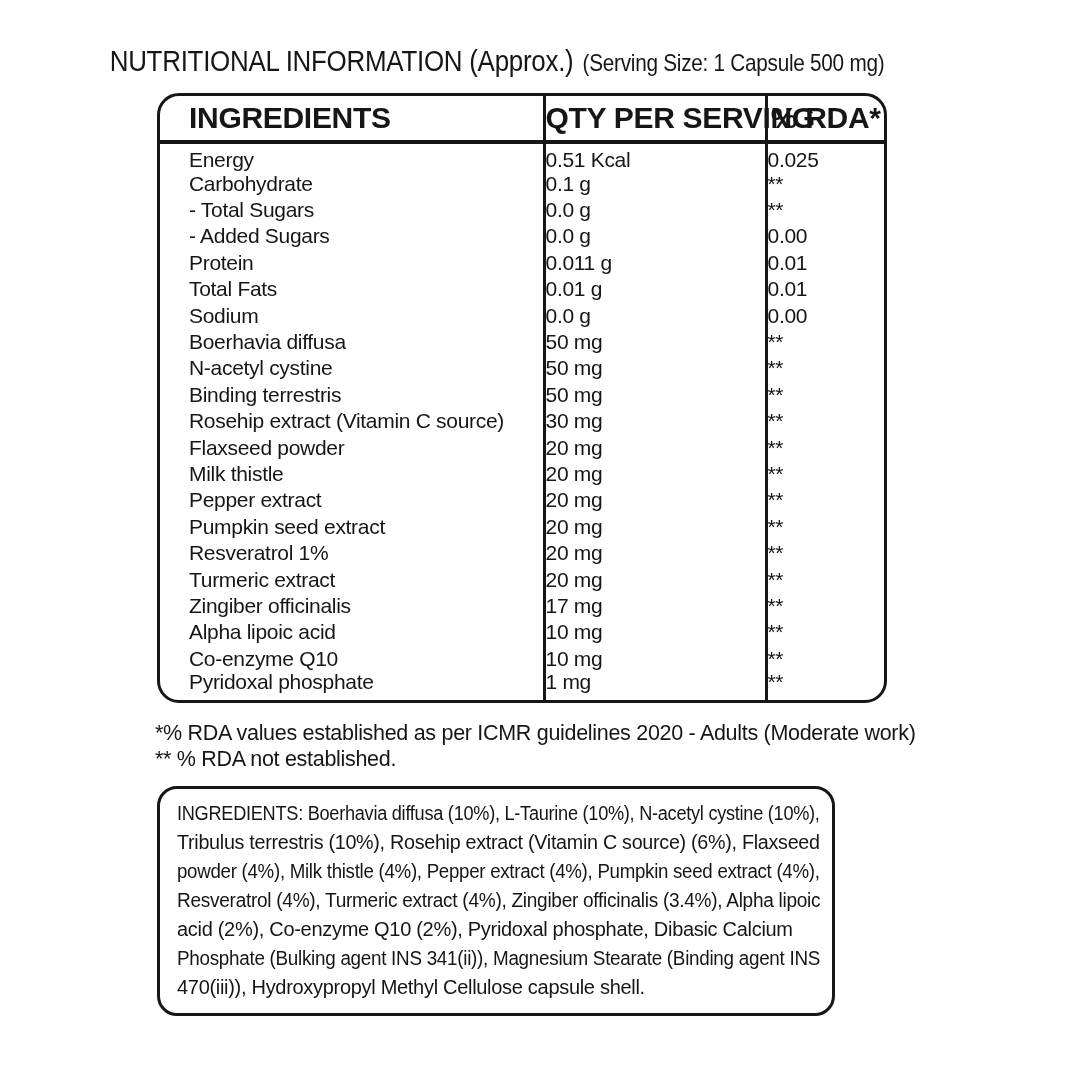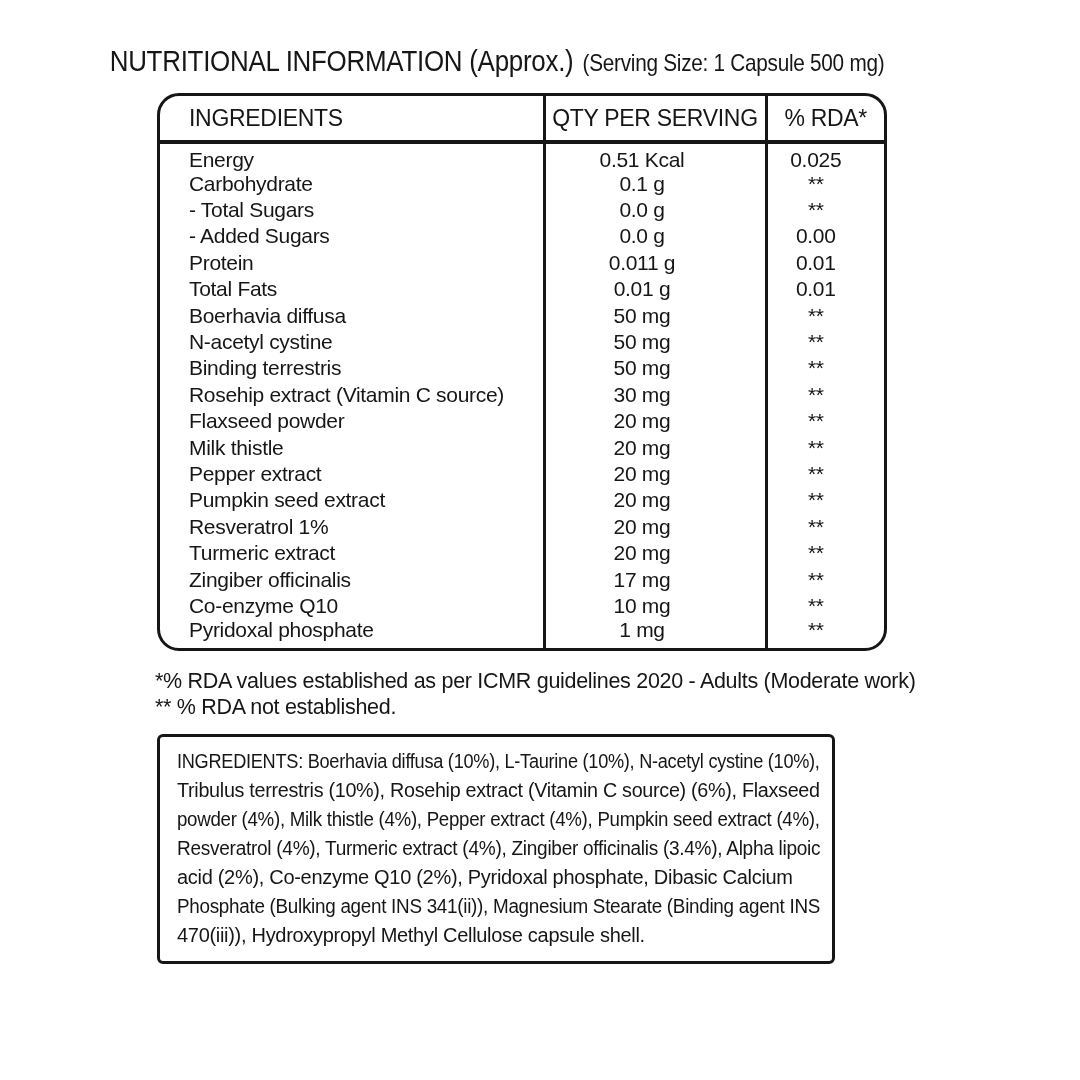--- a/index.html
+++ b/index.html
@@ -9,21 +9,21 @@
     color: #161616;
     letter-spacing: -0.3px;
     overflow: hidden;
   }
   .page { width: 889px; height: 1080px; background: #fff; position: relative; }
 
   
   .fit { display: block; white-space: nowrap; overflow: visible; }
   .fit-left   { transform-origin: 0 50%; }
   .fit-center { transform-origin: 50% 50%; text-align: center; }
-  .fit-right  { transform-origin: 100% 50%; text-align: center; }
+  .fit-right  { transform-origin: 100% 50%; text-align: left; }
 
   
   .title-wrap { padding-top: 44px; }
   .title-line { width: 775px; margin: 0 auto; }
   .title-main { font-size: 30px; font-weight: 500; }
   .title-serving { font-size: 24px; font-weight: 500; }
 
   
   .table-frame {
     margin: 15px 0 0 157px;
@@ -32,22 +32,22 @@
     border-radius: 22px;
     overflow: hidden;
     background: #fff;
   }
   table { border-collapse: collapse; width: 100%; table-layout: fixed; }
   col.c1 { width: 384px; }
   col.c2 { width: 222px; }
   col.c3 { width: 118px; }
   th {
     height: 46px;
-    font-size: 23px;
-    font-weight: 400;
+    font-size: 30px;
+    font-weight: 700;
     border-bottom: 4px solid #161616;
     vertical-align: middle;
   }
   th:nth-child(2), th:nth-child(3),
   td:nth-child(2), td:nth-child(3) { border-left: 3px solid #161616; }
   th:first-child { text-align: left; }
   th .fit { width: 100%; }
   th:first-child .fit { padding-left: 29px; width: auto; }
   td {
     height: 26.4px;
@@ -63,21 +63,21 @@
 
   
   .footnotes { margin: 17px 0 12px 155px; width: 770px; }
   .footnote { font-size: 21.5px; line-height: 26px; }
 
   
   .ing-box {
     margin: 14px 0 0 157px;
     width: 678px;
     border: 3px solid #161616;
-    border-radius: 6px;
+    border-radius: 20px;
     padding: 10px 12px 11px 17px;
     background: #fff;
   }
   .ing-line { font-size: 20px; line-height: 29px; }
 </style>
 </head>
 <body>
 
 <div class="page">
 
@@ -170,20 +170,31 @@
             </td>
             <td class="c-qty">
               <span class="fit fit-right">0.01 g</span>
             </td>
             <td class="c-rda">
               <span class="fit fit-right">0.01</span>
             </td>
           </tr>
           <tr>
             <td class="c-ingredient">
+              <span class="fit fit-left">Sodium</span>
+            </td>
+            <td class="c-qty">
+              <span class="fit fit-right">0.0 g</span>
+            </td>
+            <td class="c-rda">
+              <span class="fit fit-right">0.00</span>
+            </td>
+          </tr>
+          <tr>
+            <td class="c-ingredient">
               <span class="fit fit-left">Boerhavia diffusa</span>
             </td>
             <td class="c-qty">
               <span class="fit fit-right">50 mg</span>
             </td>
             <td class="c-rda">
               <span class="fit fit-right">**</span>
             </td>
           </tr>
           <tr>
@@ -284,20 +295,31 @@
             <td class="c-rda">
               <span class="fit fit-right">**</span>
             </td>
           </tr>
           <tr>
             <td class="c-ingredient">
               <span class="fit fit-left">Zingiber officinalis</span>
             </td>
             <td class="c-qty">
               <span class="fit fit-right">17 mg</span>
+            </td>
+            <td class="c-rda">
+              <span class="fit fit-right">**</span>
+            </td>
+          </tr>
+          <tr>
+            <td class="c-ingredient">
+              <span class="fit fit-left">Alpha lipoic acid</span>
+            </td>
+            <td class="c-qty">
+              <span class="fit fit-right">10 mg</span>
             </td>
             <td class="c-rda">
               <span class="fit fit-right">**</span>
             </td>
           </tr>
           <tr>
             <td class="c-ingredient">
               <span class="fit fit-left">Co-enzyme Q10</span>
             </td>
             <td class="c-qty">

